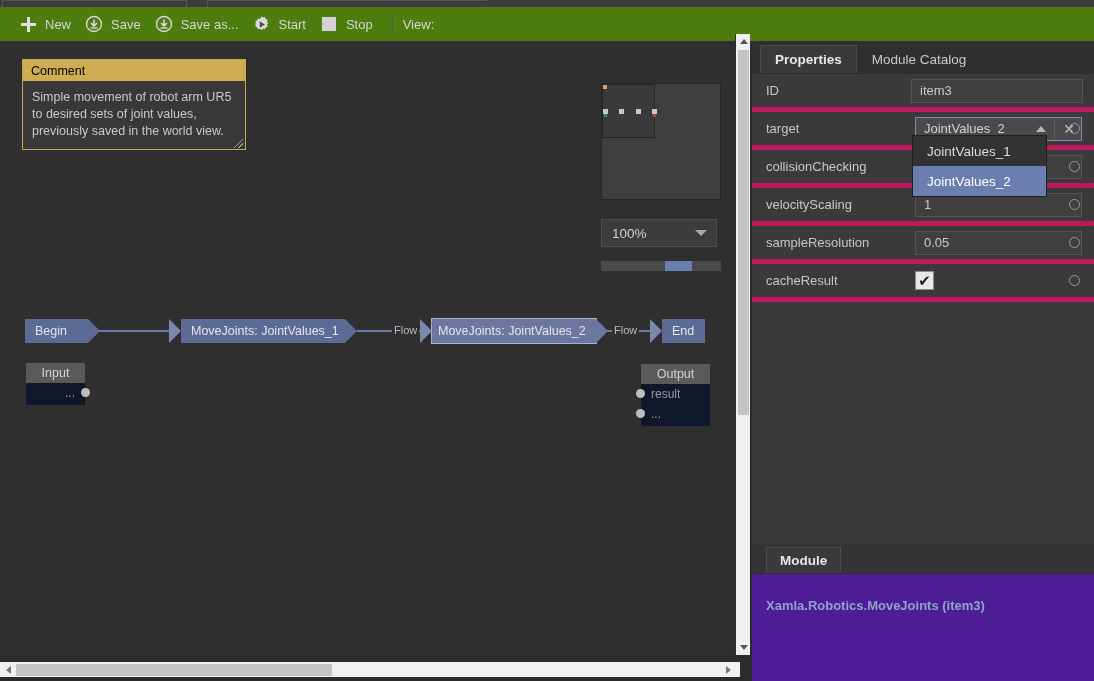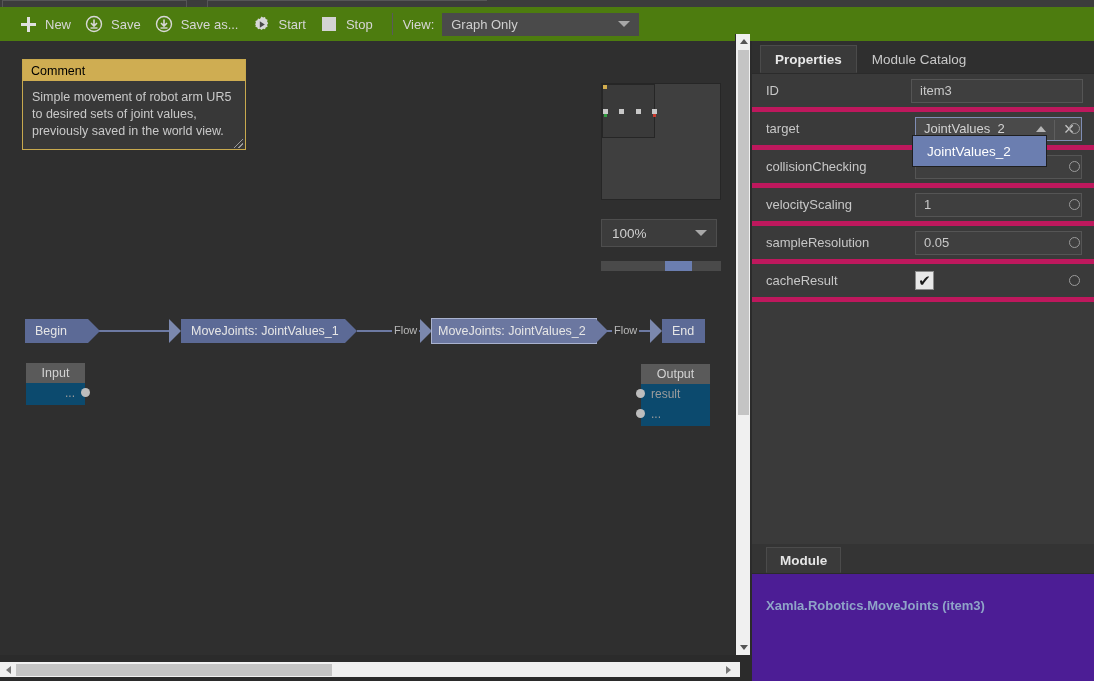--- a/index.html
+++ b/index.html
@@ -131,21 +131,21 @@
 
   .wire {
     position: absolute; height: 1.5px; background: #6d7aa3;
   }
   .flow-label {
     position: absolute; color: #b9b9b9; font-size: 11px; background: #2f2f2f;
     padding: 0 2px;
   }
 
   
-  .ionode { position: absolute; background: #0c4a6e; text-align: center; }
+  .ionode { position: absolute; background: #0f172a; text-align: center; }
   .ionode .hd {
     height: 20px; background: #5a5a5a; color: #d3d3d3; font-size: 12.5px;
     display: flex; align-items: center; justify-content: center;
   }
   .ionode .row {
     height: 20px; color: #9c9c9c; font-size: 12px; display: flex; align-items: center;
     position: relative; padding: 0 10px;
   }
   .port {
     position: absolute; width: 9px; height: 9px; border-radius: 50%; background: #bdbdbd;
@@ -308,24 +308,20 @@
         <svg width="16" height="16" viewBox="0 0 16 16">
             <rect x="1" y="1" width="14" height="14" fill="#d3d3d3"></rect>
           </svg>
       </span>
       <span>Stop</span>
     </div>
 
     <div class="tb-sep"></div>
 
     <span class="view-label">View:</span>
-    <div class="view-select">
-      <span>Graph Only</span>
-      <span class="caret"></span>
-    </div>
   </div>
 
   <div class="canvas">
 
     <div class="comment">
       <div class="comment-hd">Comment</div>
       <div class="comment-body">Simple movement of robot arm UR5 to desired sets of joint values, previously saved in the world view.</div>
       <div class="comment-grip"></div>
     </div>
 
@@ -487,18 +483,21 @@
           <span>Module</span>
         </div>
       </div>
       <div class="modbody">
         <span class="modtext">Xamla.Robotics.MoveJoints (item3)</span>
       </div>
     </div>
   </div>
 
   <div class="dropdown">
+    <div class="dditem">
+      <span>JointValues_1</span>
+    </div>
     <div class="dditem sel">
       <span>JointValues_2</span>
     </div>
   </div>
 
 </div>
 
 </body></html>

